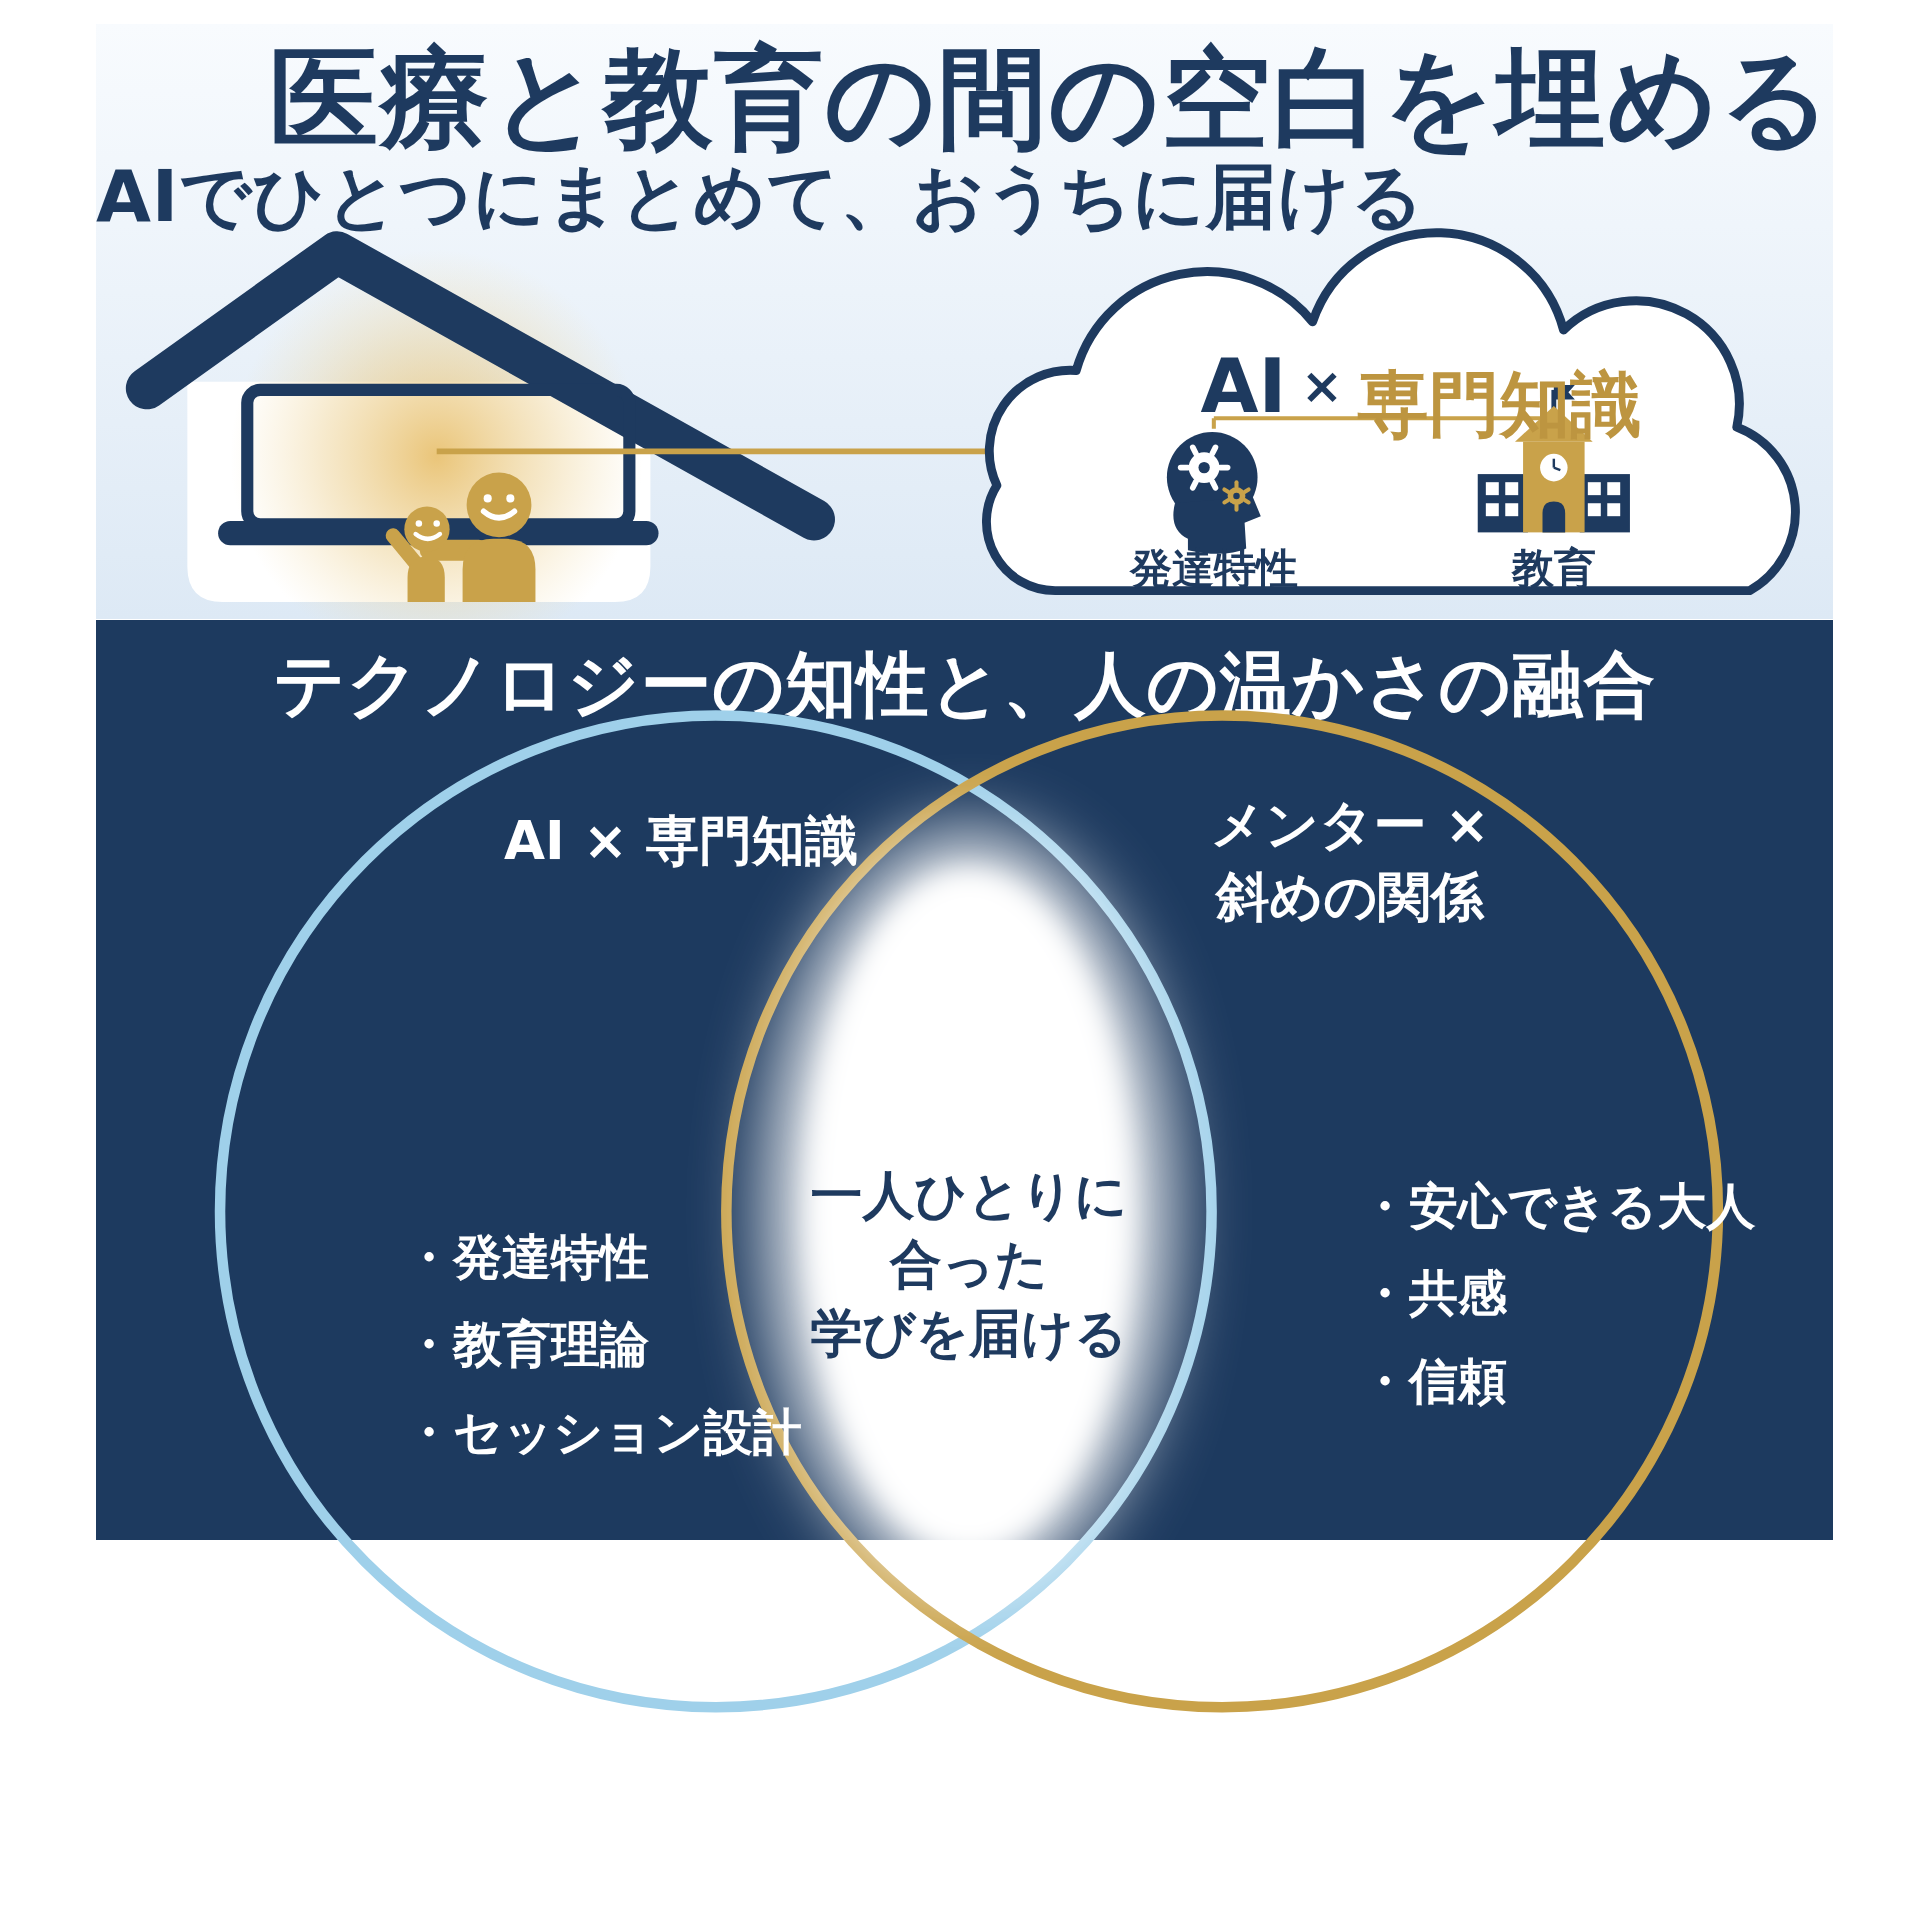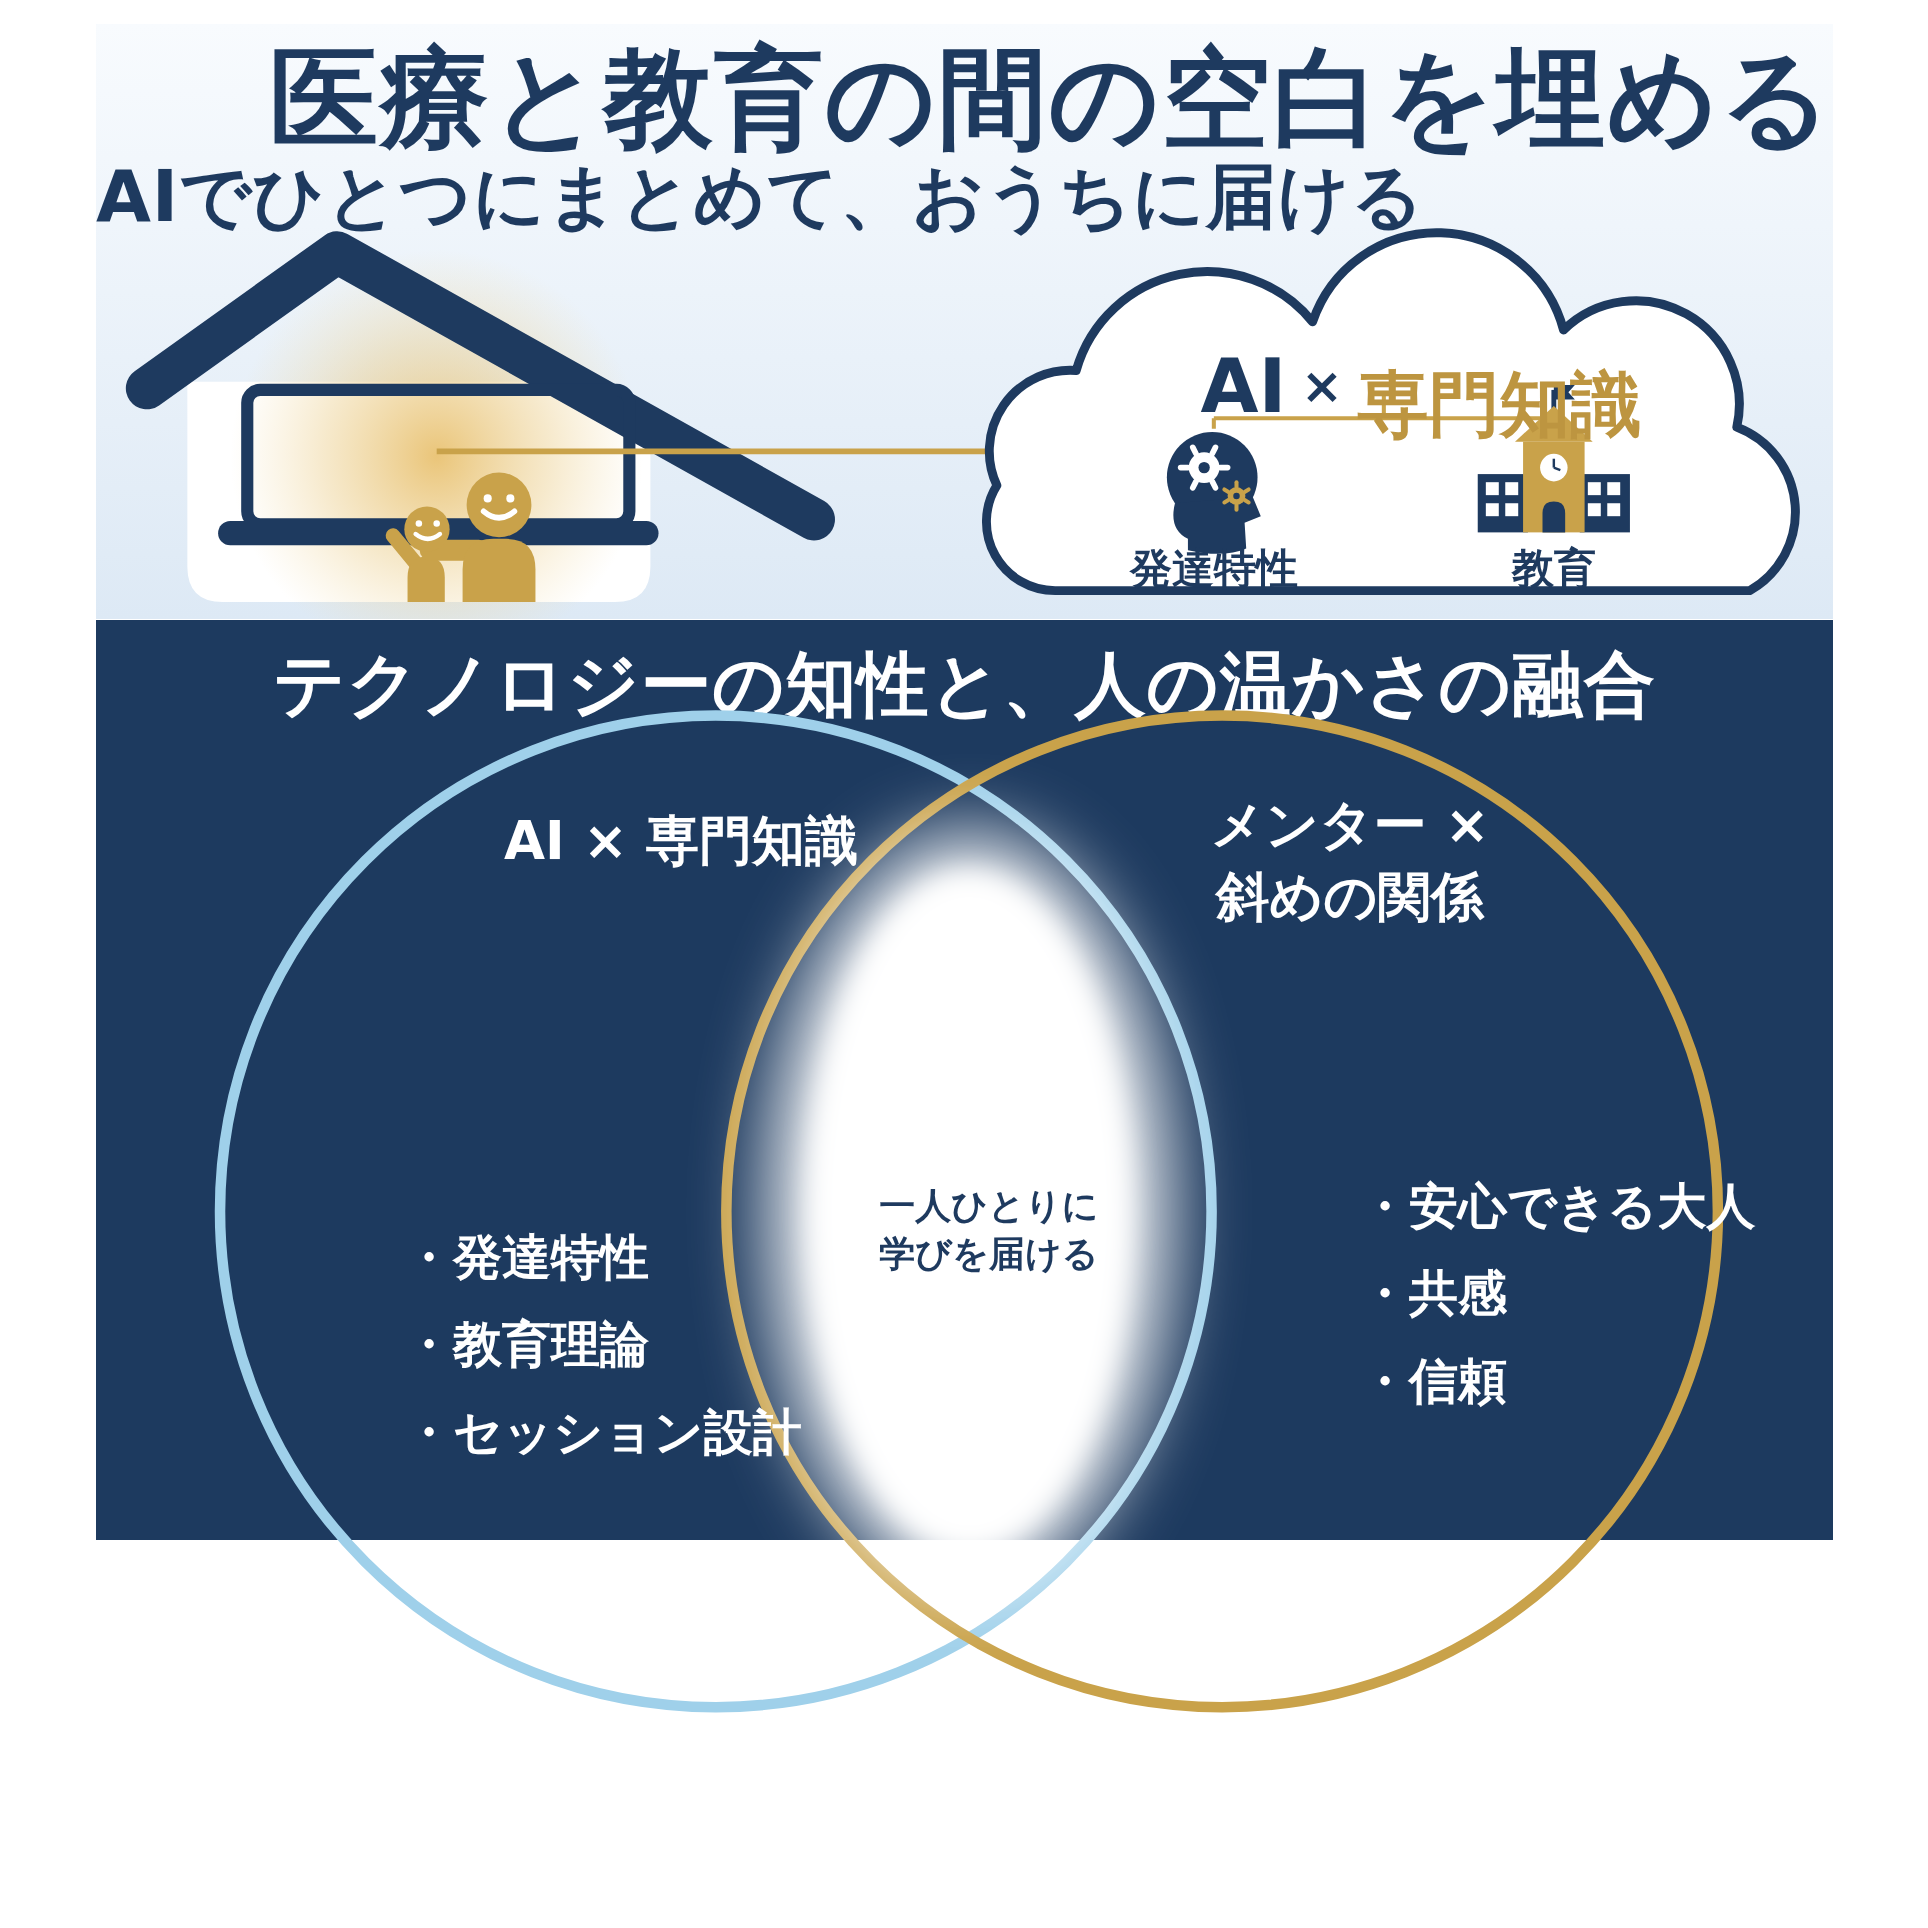--- a/index.html
+++ b/index.html
@@ -59,23 +59,23 @@
 
   .venn-list {
     position:absolute; list-style:none; color:#ffffff;
     font-size:49px; font-weight:600; line-height:1.05;
   }
   .venn-list li { margin-bottom:36px; white-space:nowrap; }
   .venn-list.left  { left:308px;  top:576px;margin-top:36px; }
   .venn-list.right { left:1264px; top:561px; }
 
   .center-text {
-    position:absolute; left:873px; top:562px; transform:translateX(-50%);
-    text-align:center; font-size:36px; font-weight:900; line-height:1.33;
-    color:var(--navy,#1e3a5f); white-space:nowrap;margin-left:20px;
+    position:absolute; left:873px; top:541px; transform:translateX(-50%);
+    text-align:center; font-size:52px; font-weight:900; line-height:1.33;
+    color:var(--navy,#1e3a5f); white-space:nowrap;
   }
 </style>
 </head>
 <body>
 
 <div class="canvas">
 
   <section class="top-panel">
     <div class="main-title">医療と教育の間の空白を埋める</div>
     <div class="subtitle">AIでひとつにまとめて、おうちに届ける</div>
@@ -213,18 +213,19 @@
     </ul>
 
     <ul class="venn-list right">
       <li>・安心できる大人</li>
       <li>・共感</li>
       <li>・信頼</li>
     </ul>
 
     <div class="center-text">
       <div>一人ひとりに</div>
+      <div>合った</div>
       <div>学びを届ける</div>
     </div>
   </section>
 
 </div>
 
 
 </body></html>

